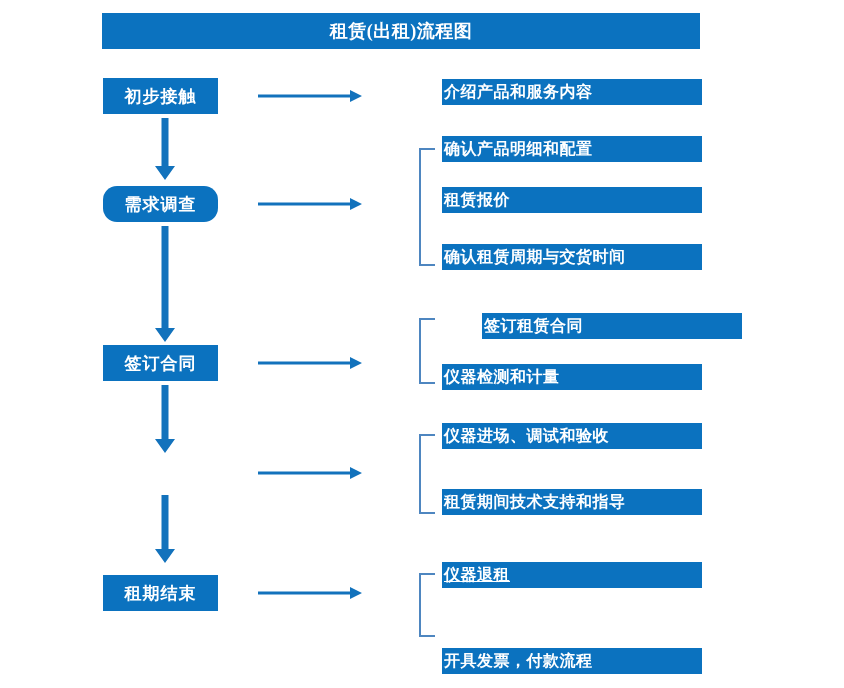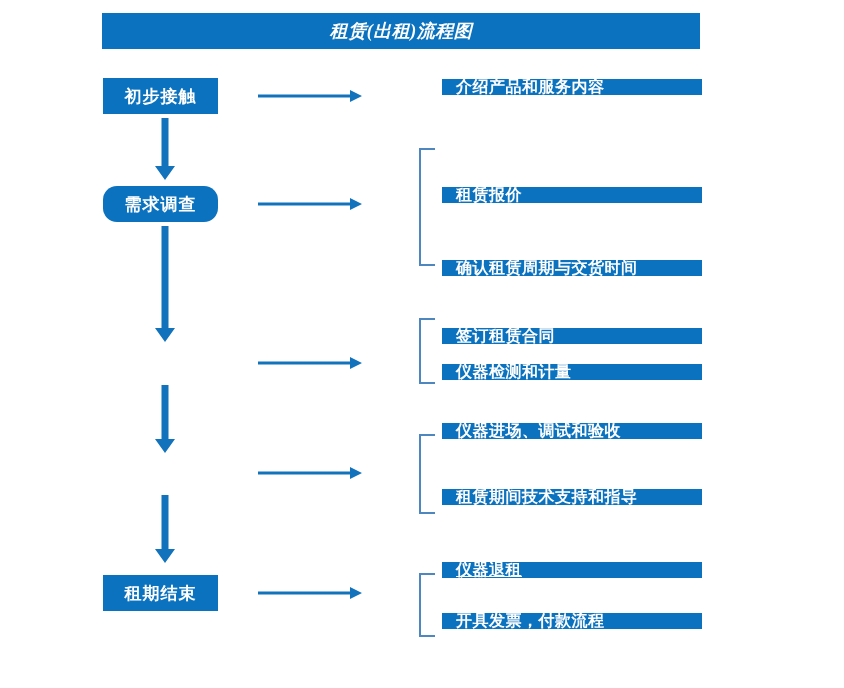--- a/index.html
+++ b/index.html
@@ -27,48 +27,47 @@
     width: 598px;
     height: 36px;
     background: #0B72BF;
     color: #ffffff;
     font-weight: bold;
     font-size: 18px;
     display: flex;
     align-items: center;
     justify-content: center;
     letter-spacing: 0.5px;
-    font-style: italic;
   }
   .stage-box {
     position: absolute;
     left: 103px;
     width: 115px;
     height: 36px;
     background: #0B72BF;
     color: #ffffff;
     font-weight: bold;
     font-size: 17px;
     display: flex;
     align-items: center;
     justify-content: center;
     letter-spacing: 1px;
   }
   .detail-box {
     position: absolute;
     left: 442px;
     width: 260px;
-    height: 16px;
+    height: 26px;
     background: #0B72BF;
     color: #ffffff;
     font-weight: bold;
     font-size: 16px;
     display: flex;
     align-items: center;
-    padding-left: 14px;
+    padding-left: 2px;
     box-sizing: border-box;
     letter-spacing: 0.5px;
   }
   .v-arrow {
     position: absolute;
     left: 154px;
     width: 22px;
   }
   .h-arrow {
     position: absolute;
@@ -113,43 +112,45 @@
       <path d="M0 7.5 H92 V3 L104 9 L92 15 V10.5 H0 Z" fill="#1272BC"></path>
     </svg>
   </div>
 
   <div class="bracket" style="top:148px; height:118px;">
     <svg class="bracket-svg" width="18" height="118" viewBox="0 0 18 118">
       <path d="M17 1 H2 V117 H17" fill="none" stroke="#4E86C0" stroke-width="2"></path>
     </svg>
   </div>
 
+  <div class="detail-box" style="top:136px;">确认产品明细和配置</div>
   <div class="detail-box" style="top:187px;">租赁报价</div>
-  <div class="detail-box" style="top:260px;">确认租赁周期与交货时间</div>
+  <div class="detail-box" style="top:244px;">确认租赁周期与交货时间</div>
 
   <div class="v-arrow" style="top:226px; height:116px;">
     <svg class="arrow-svg" width="22" height="116" viewBox="0 0 22 116">
       <path d="M7.5 0 H14.5 V102 H21 L11 116 L1 102 H7.5 Z" fill="#1272BC"></path>
     </svg>
   </div>
 
+  <div class="stage-box" style="top:345px;">签订合同</div>
 
   <div class="h-arrow" style="top:354px;">
     <svg class="arrow-svg" width="104" height="18" viewBox="0 0 104 18">
       <path d="M0 7.5 H92 V3 L104 9 L92 15 V10.5 H0 Z" fill="#1272BC"></path>
     </svg>
   </div>
 
   <div class="bracket" style="top:318px; height:66px;">
     <svg class="bracket-svg" width="18" height="66" viewBox="0 0 18 66">
       <path d="M17 1 H2 V65 H17" fill="none" stroke="#4E86C0" stroke-width="2"></path>
     </svg>
   </div>
 
-  <div class="detail-box" style="top:328px;">签订租赁合同</div>
+  <div class="detail-box" style="top:313px;margin-left:40px;">签订租赁合同</div>
   <div class="detail-box" style="top:364px;">仪器检测和计量</div>
 
   <div class="v-arrow" style="top:385px; height:68px;">
     <svg class="arrow-svg" width="22" height="68" viewBox="0 0 22 68">
       <path d="M7.5 0 H14.5 V54 H21 L11 68 L1 54 H7.5 Z" fill="#1272BC"></path>
     </svg>
   </div>
 
 
   <div class="h-arrow" style="top:464px;">
@@ -181,15 +182,15 @@
     </svg>
   </div>
 
   <div class="bracket" style="top:573px; height:64px;">
     <svg class="bracket-svg" width="18" height="64" viewBox="0 0 18 64">
       <path d="M17 1 H2 V63 H17" fill="none" stroke="#4E86C0" stroke-width="2"></path>
     </svg>
   </div>
 
   <div class="detail-box" style="top:562px;text-decoration:underline;">仪器退租</div>
-  <div class="detail-box" style="top:613px;">开具发票，付款流程</div>
+  <div class="detail-box" style="top:648px;">开具发票，付款流程</div>
 
 </div>
 
 </body></html>

